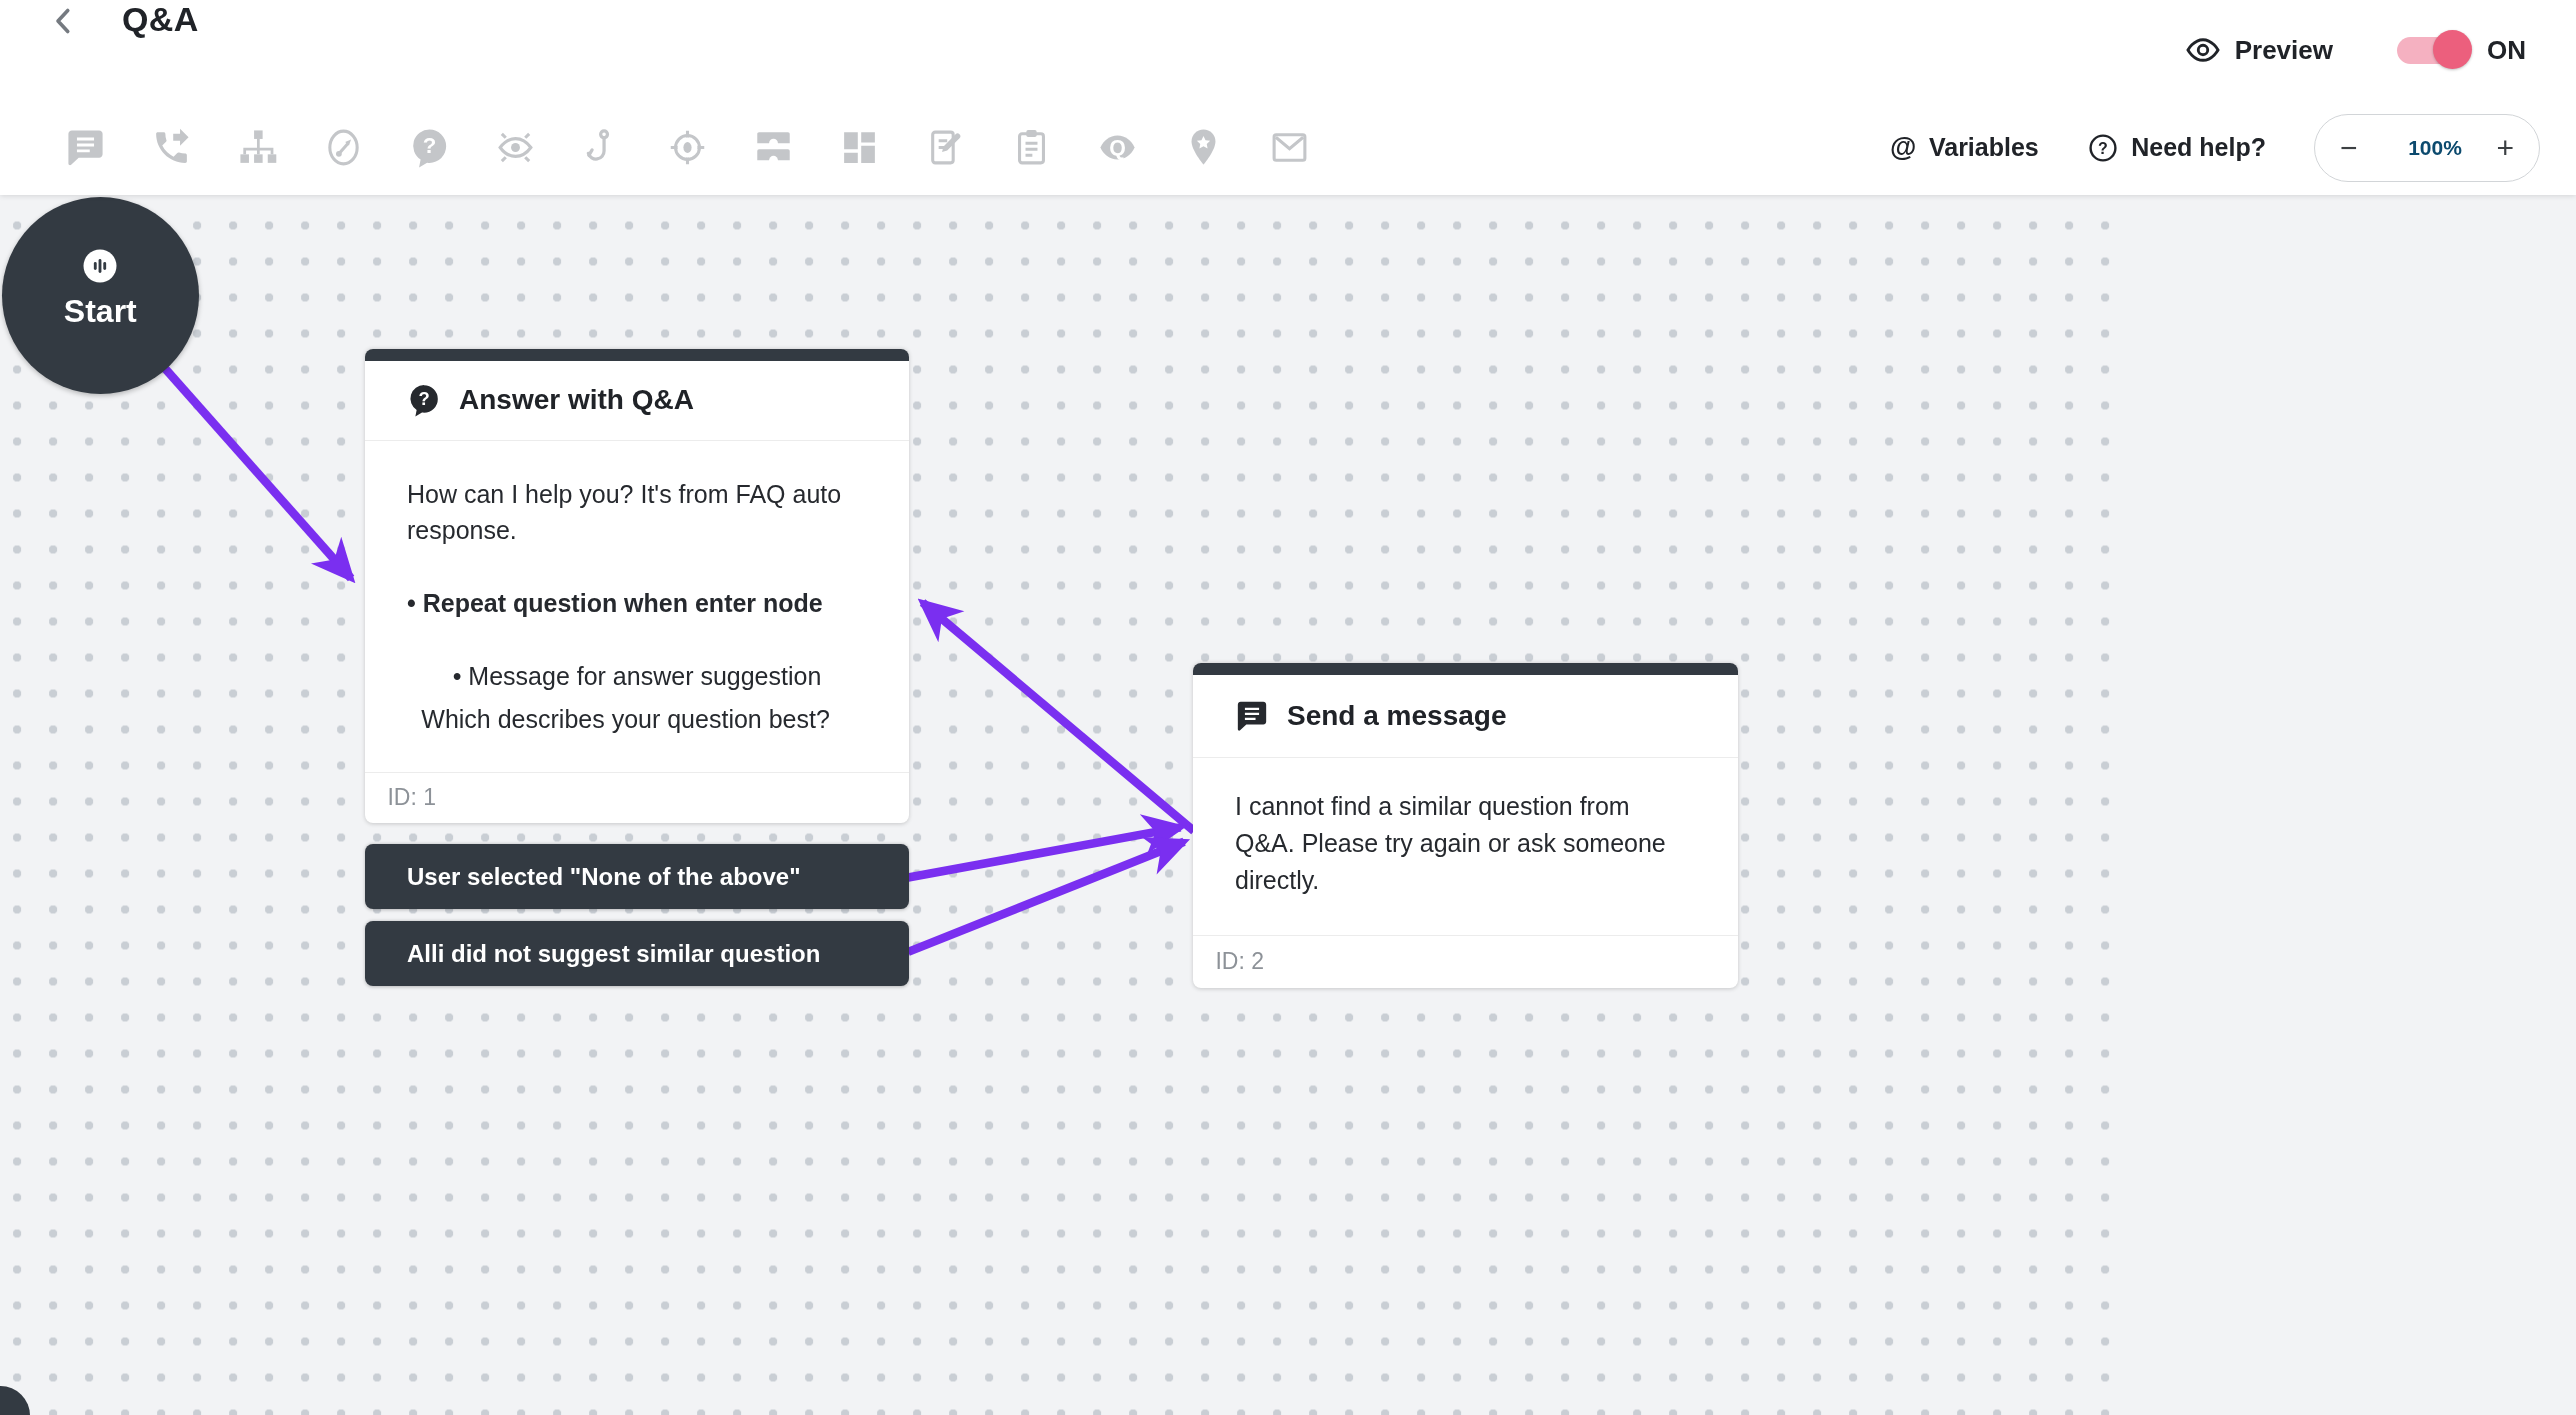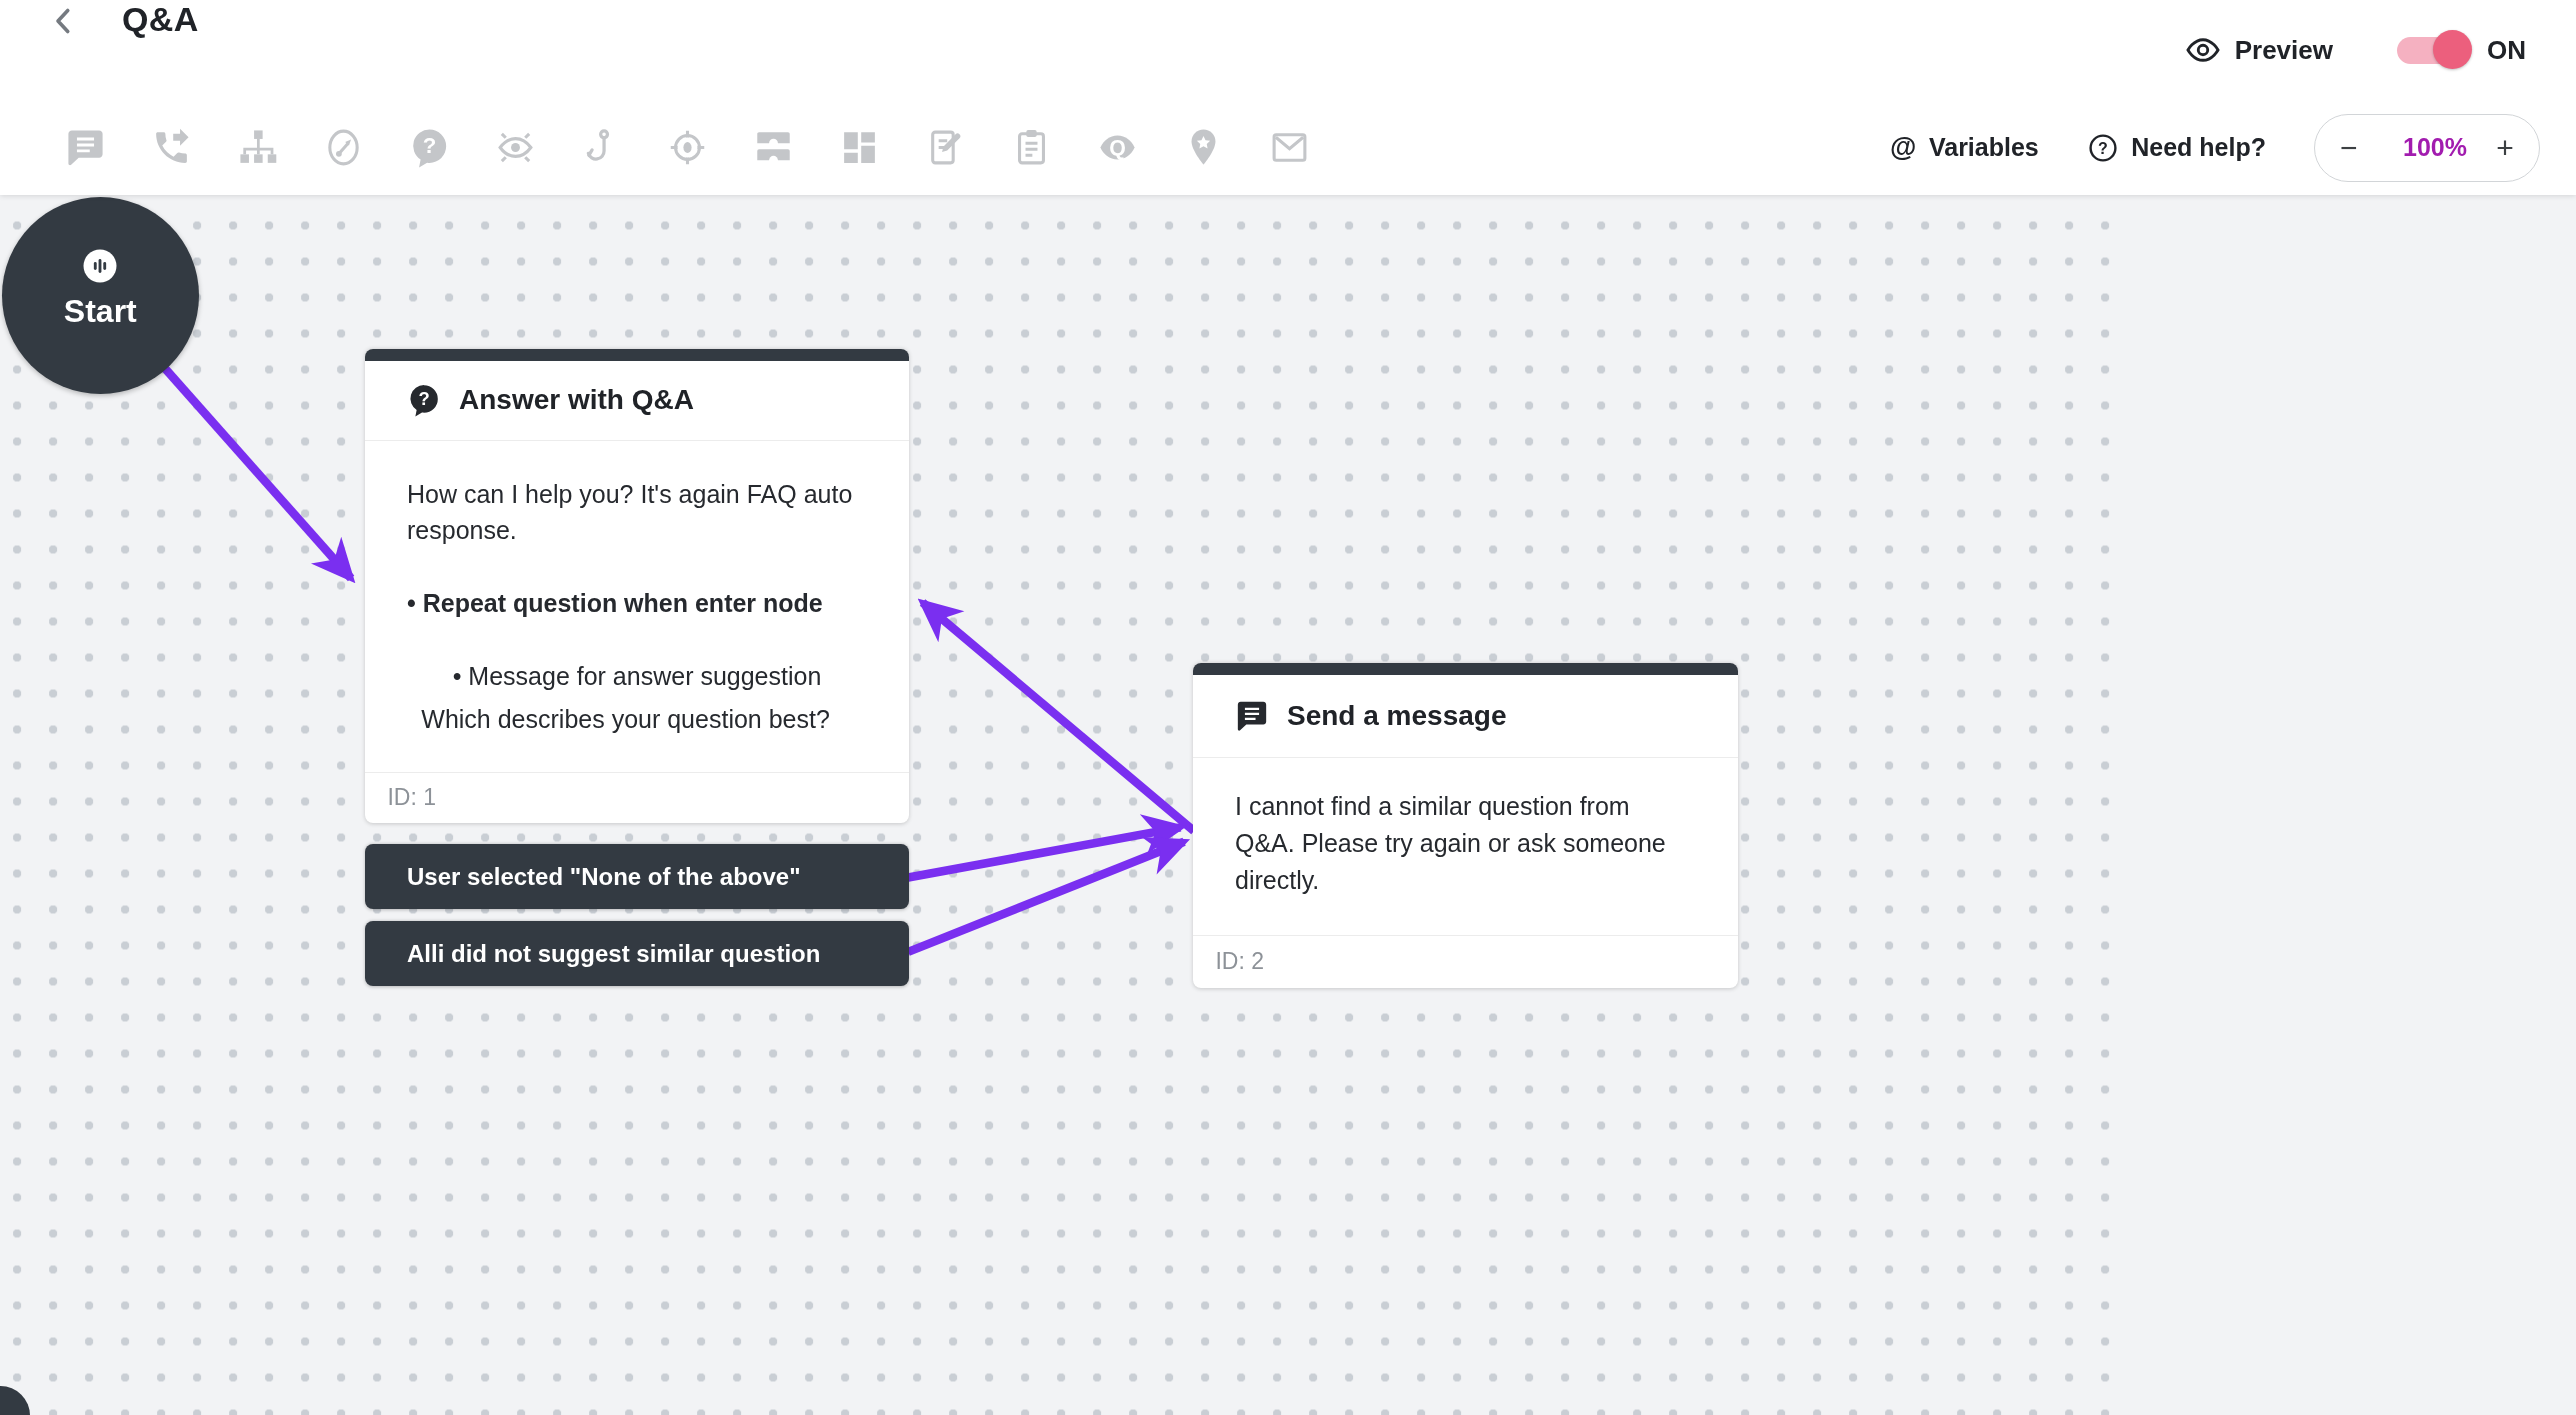--- a/index.html
+++ b/index.html
@@ -30,21 +30,21 @@
               display:flex; align-items:center; justify-content:center; }
   .tool-btn svg { width:41px; height:41px; }
   .toolbar-right { margin-left:auto; display:flex; align-items:center; gap:48px; padding-right:36px; }
   .txt-btn { display:flex; align-items:center; gap:12.5px; border:none; background:transparent; cursor:pointer;
              font-family:inherit; font-size:25px; font-weight:600; color:#202328; }
   .at-symbol { font-size:27px; font-weight:600; }
   .zoom-pill { display:flex; align-items:center; justify-content:space-between; width:226px; height:68px;
                border:1.8px solid #d2d5d8; border-radius:36px; padding:0 21.5px; background:#fff; }
   .zoom-pill button { border:none; background:transparent; cursor:pointer; font-family:inherit;
                       font-size:30px; font-weight:500; color:#3c4043; line-height:1; padding:0 3.6px; }
-  .zoom-level { font-size:25px; font-weight:700; color:#a21caf;margin-left:16px; }
+  .zoom-level { font-size:21px; font-weight:700; color:#0c4a6e;margin-left:16px; }
 
   
   .canvas { position:absolute; top:195px; left:0; width:2112px; height:1220px;
             background-color:#f2f3f5;
             background-image:radial-gradient(circle, #c9ced4 4px, transparent 4.5px);
             background-size:36px 36px; background-position:-0.9px 12.5px; }
 
   .edges { position:absolute; inset:0; z-index:1; pointer-events:none; }
 
   .node { position:absolute; z-index:2; }
@@ -285,21 +285,21 @@
     <div class="node card qna-card">
       <div class="card-topbar"></div>
       <div class="card-header">
         <svg viewBox="0 0 24 24">
           <path fill="#26292e" d="M12 1.5A9.5 9.5 0 0 0 6.8 19l-.9 4.7 4.7-2.8c.45.08.92.1 1.4.1A9.5 9.5 0 0 0 12 1.5z"></path>
           <text x="12" y="15.5" text-anchor="middle" font-size="13" font-weight="700" fill="#ffffff" font-family="Liberation Sans, sans-serif">?</text>
         </svg>
         <span class="card-title">Answer with Q&amp;A</span>
       </div>
       <div class="card-body">
-        <div>How can I help you? It's again FAQ auto response.</div>
+        <div>How can I help you? It's from FAQ auto response.</div>
         <div class="bullet-line">• Repeat question when enter node</div>
         <div class="bullet-line2">• Message for answer suggestion</div>
         <div class="sub-line">Which describes your question best?</div>
       </div>
       <div class="card-footer">ID: 1</div>
     </div>
 
     <button class="cond-btn cond-btn-1">User selected "None of the above"</button>
     <button class="cond-btn cond-btn-2">Alli did not suggest similar question</button>
 

